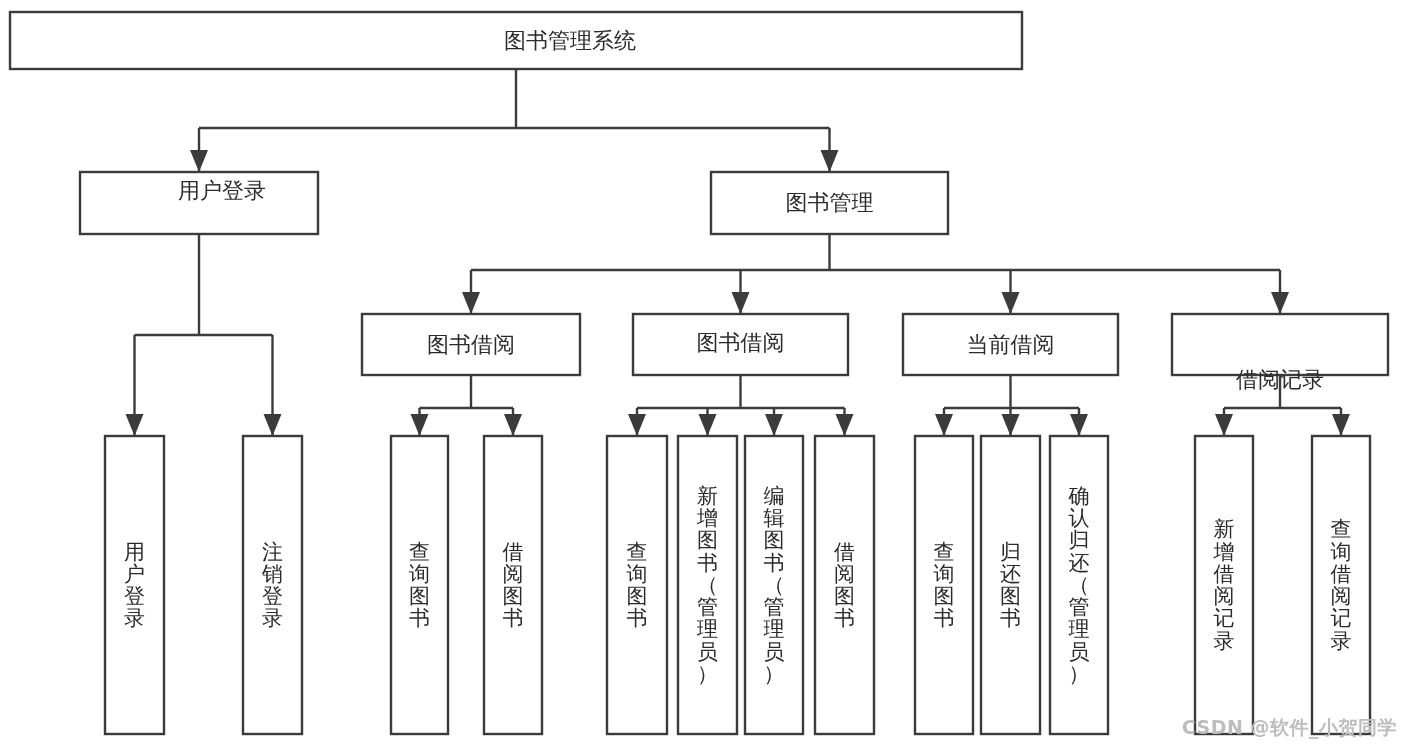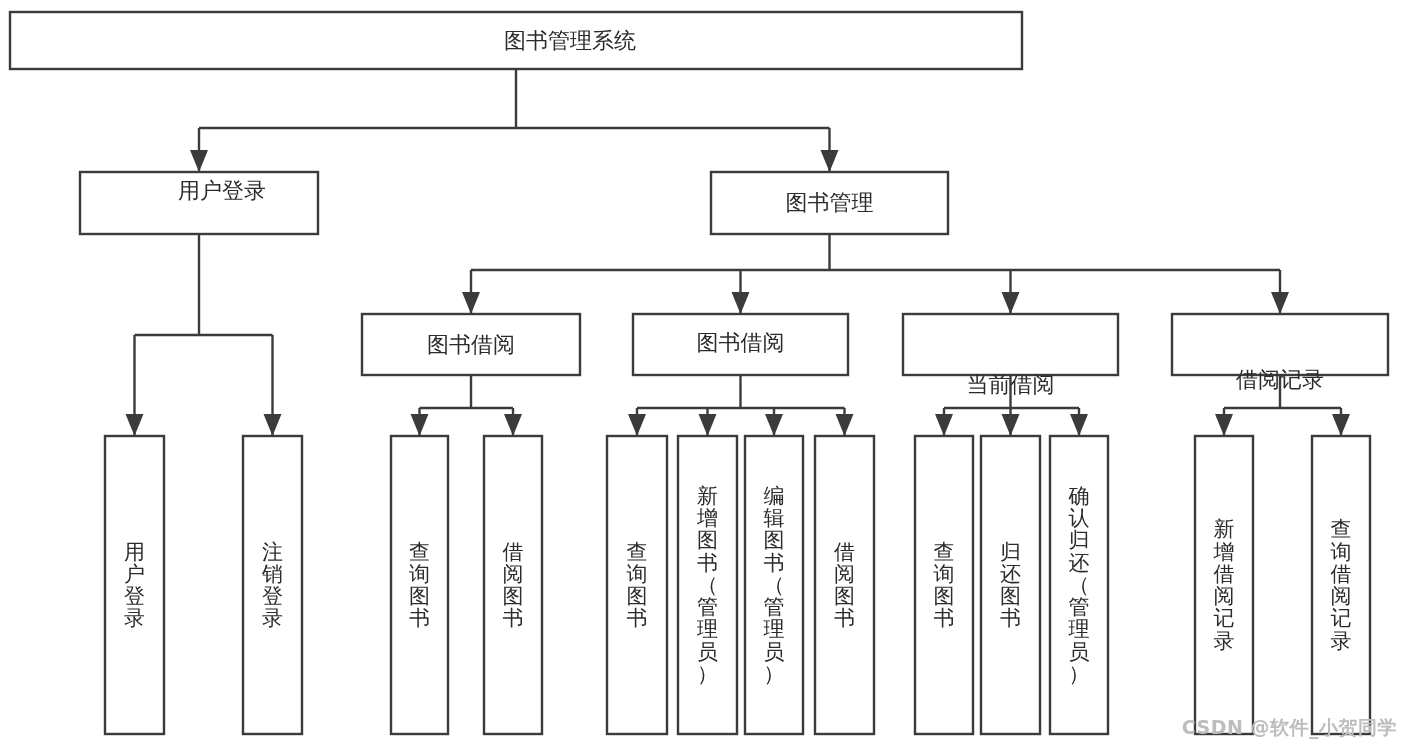--- a/index.html
+++ b/index.html
@@ -162,21 +162,21 @@
         <rect x="1312" y="436" width="58" height="298" class="node-box"></rect>
       </g>
   </svg>
 
   <div id="labels">
       <div class="hlabel" style="left: 10px; top: 12px; width: 1120px; height: 57px;">图书管理系统</div>
       <div class="hlabel" style="left: 80px; top: 160px; width: 284px; height: 62px;">用户登录</div>
       <div class="hlabel" style="left: 711px; top: 172px; width: 237px; height: 62px;">图书管理</div>
       <div class="hlabel" style="left: 362px; top: 314px; width: 218px; height: 61px;">图书借阅</div>
       <div class="hlabel" style="left: 633px; top: 314px; width: 215px; height: 57px;">图书借阅</div>
-      <div class="hlabel" style="left: 903px; top: 314px; width: 215px; height: 61px; margin-top: 40px;">当前借阅</div>
+      <div class="hlabel" style="left: 903px; top: 314px; width: 215px; height: 61px;">当前借阅</div>
       <div class="hlabel" style="left: 1172px; top: 314px; width: 216px; height: 61px; margin-top: 35px;">借阅记录</div>
       <div class="vlabel" style="left: 105px; top: 436px; width: 59px; height: 298px;">
         <span>用</span>
         <span>户</span>
         <span>登</span>
         <span>录</span>
       </div>
       <div class="vlabel" style="left: 243px; top: 436px; width: 59px; height: 298px;">
         <span>注</span>
         <span>销</span>

